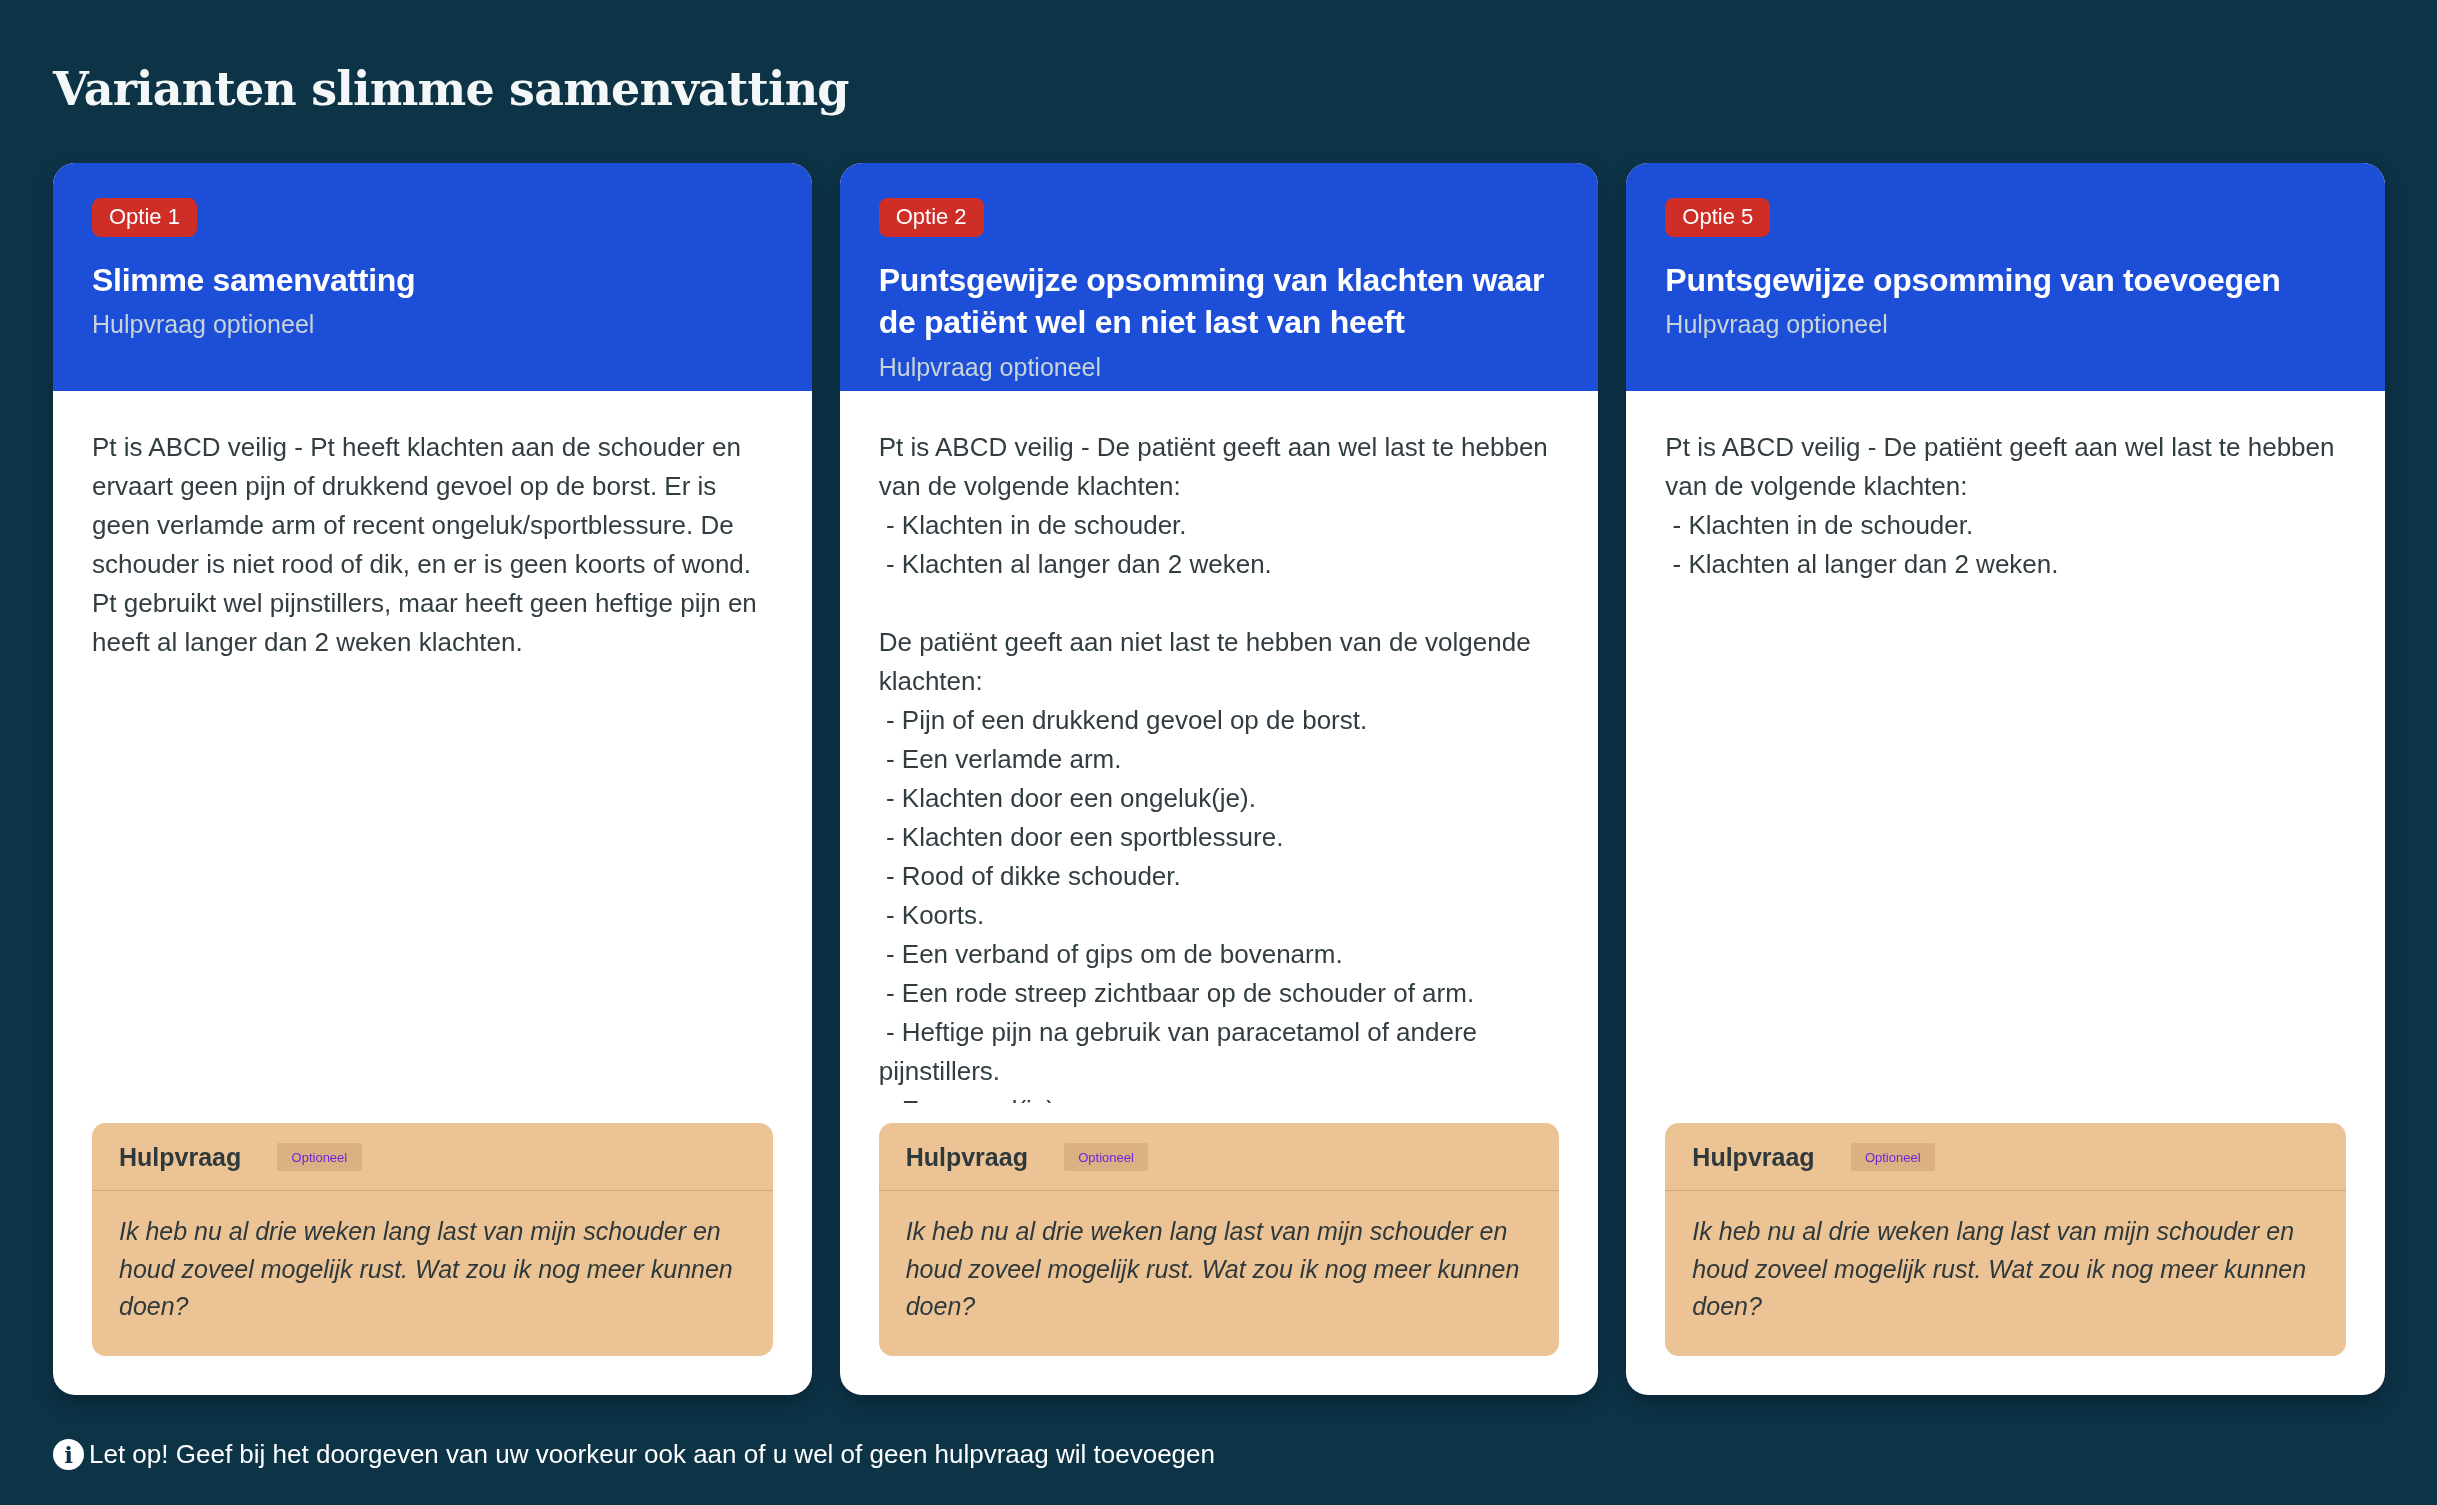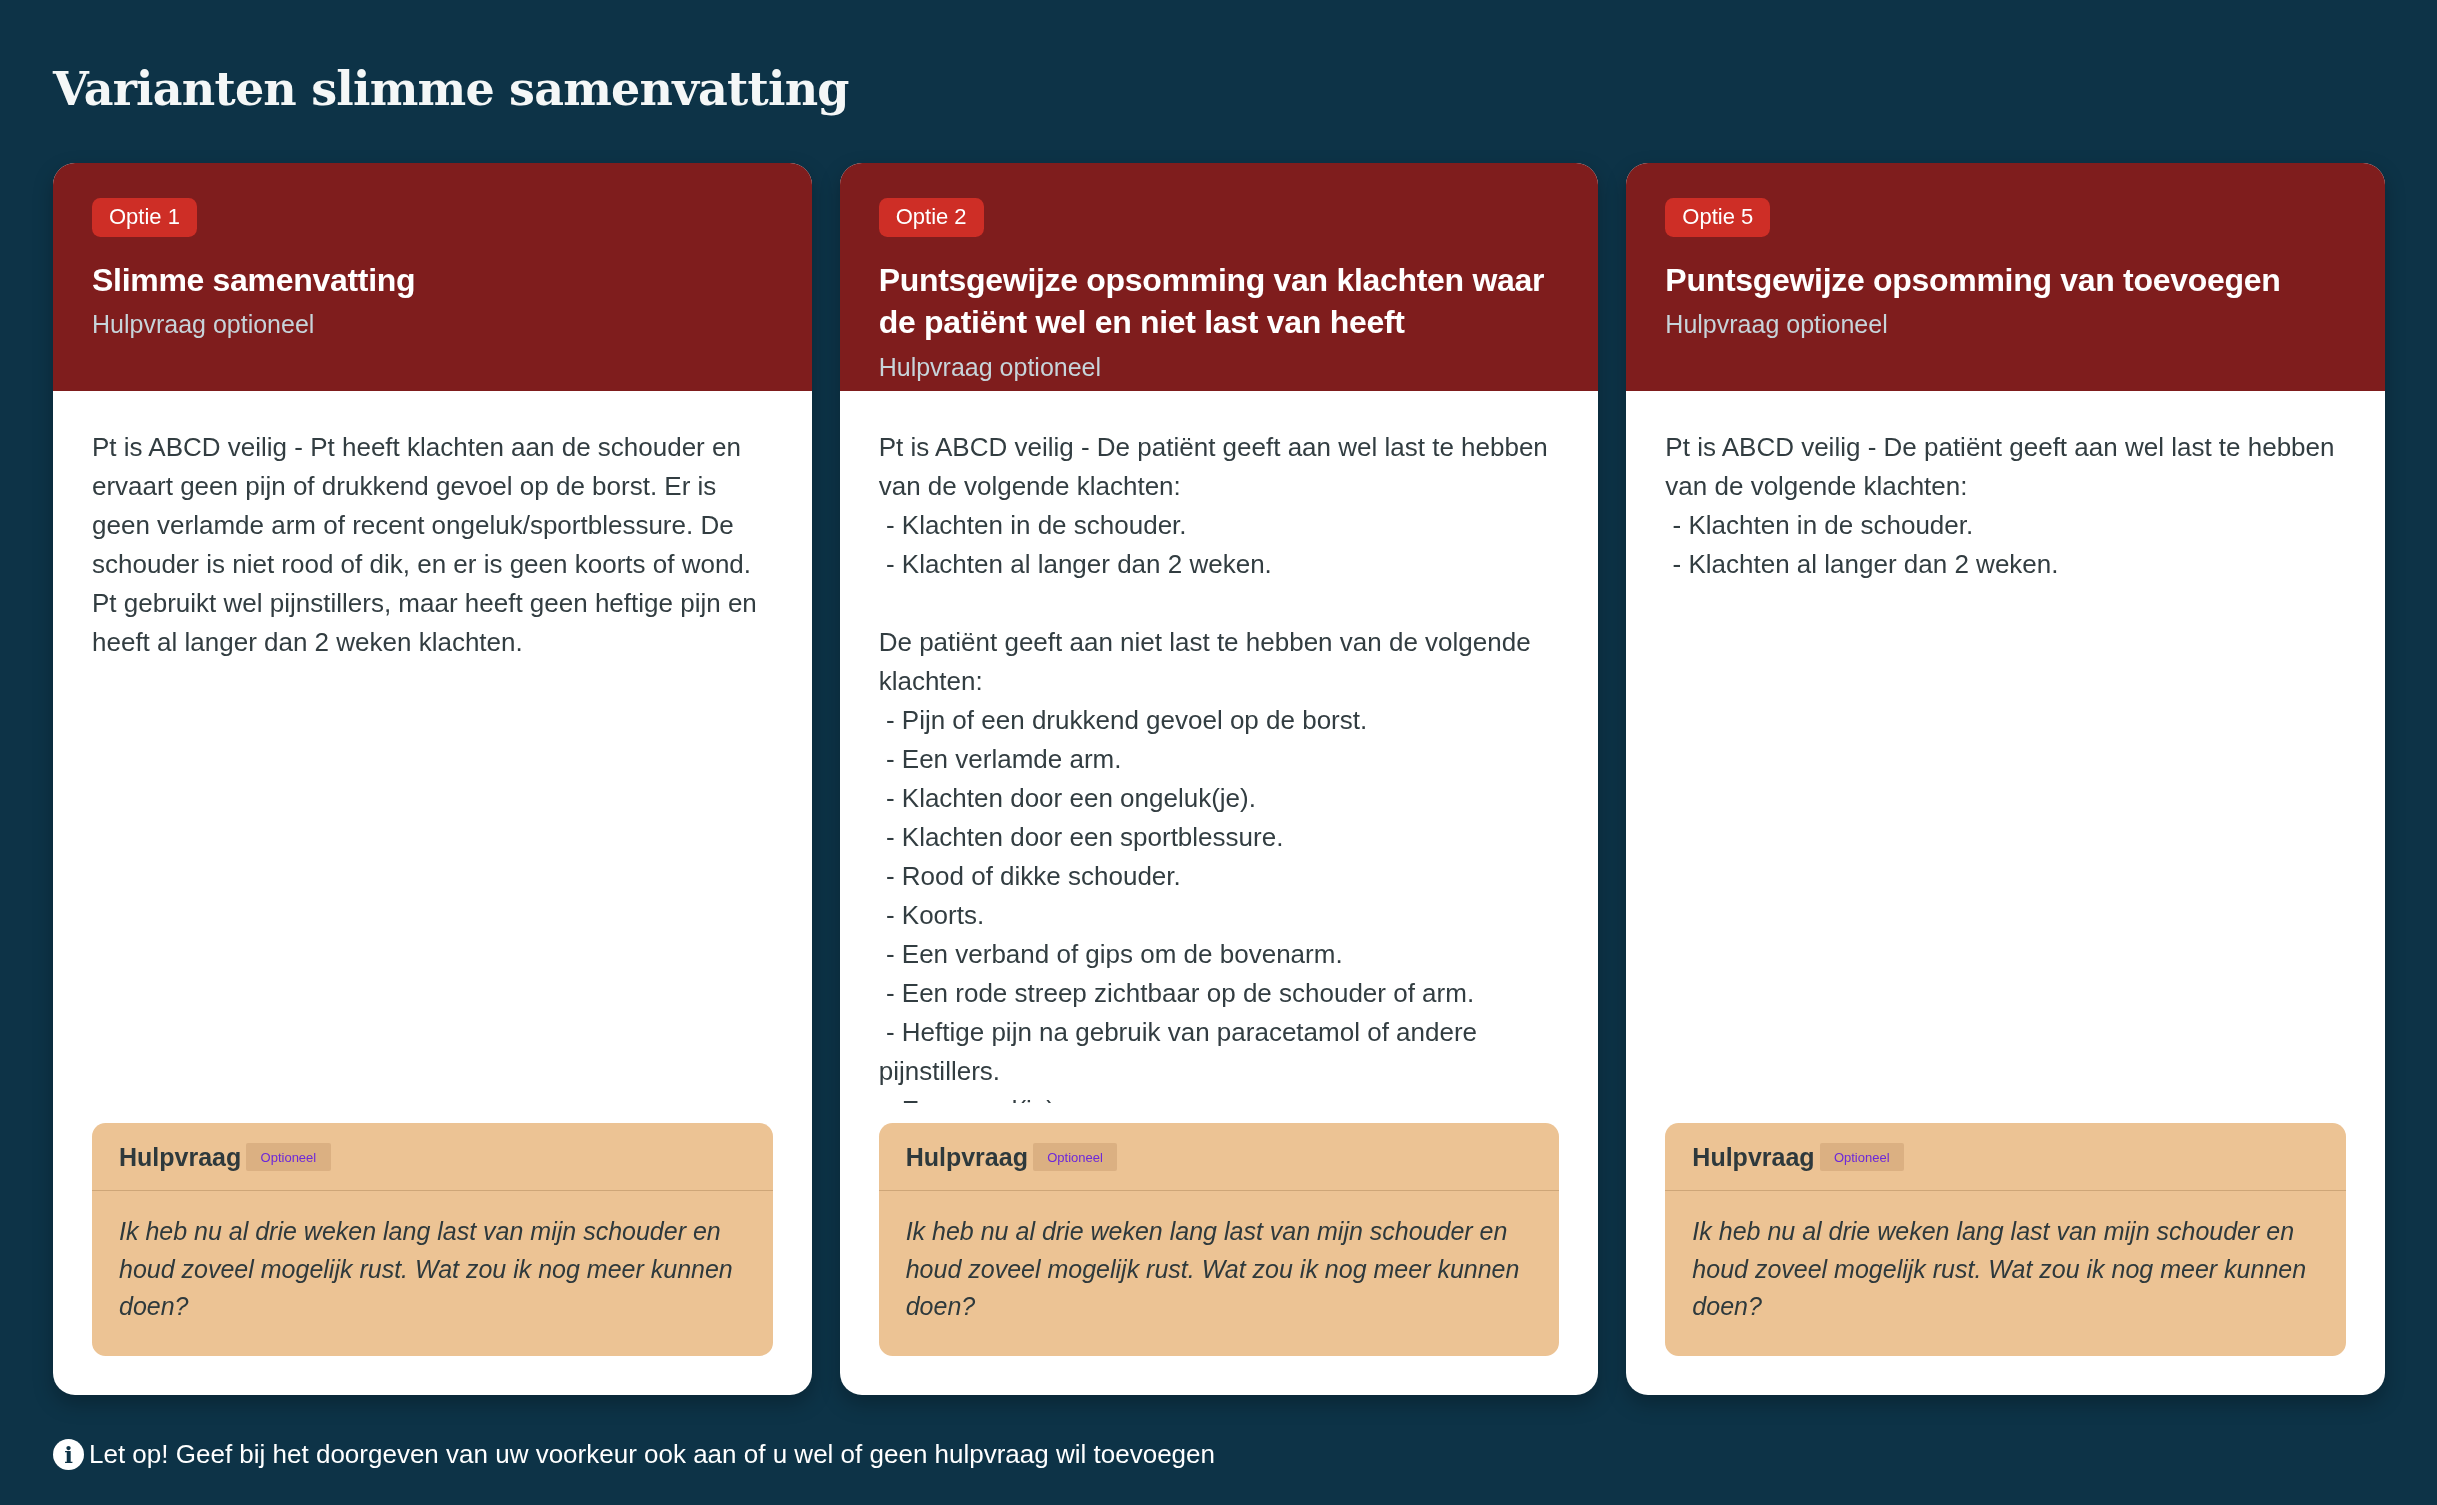--- a/index.html
+++ b/index.html
@@ -26,21 +26,21 @@
     background:#ffffff;
     border-radius:22px;
     overflow:hidden;
     display:flex;flex-direction:column;
     box-shadow:0 8.4px 20px rgba(0,0,0,0.25);
   }
   .card-header{
     flex:none;
     height:228px;box-sizing:border-box;
     padding:35px 39px;
-    background:#7f1d1d;
+    background:#1d4ed8;
   }
   .badge{
     display:inline-block;
     background:#ce2e26;color:#ffffff;
     font-size:22px;line-height:1;
     padding:8.4px 17px;
     border-radius:8.4px;
   }
   .card-title{
     margin:22px 0 0 0;
@@ -61,21 +61,21 @@
     white-space:pre-wrap;
     overflow:hidden;
   }
   .hulpvraag{
     flex:none;
     margin:20px 39px 39px 39px;
     background:#ecc394;
     border-radius:13.5px;
   }
   .hv-header{
-    display:flex;align-items:center;gap:5px;
+    display:flex;align-items:center;gap:36px;
     padding:20px 27px 18.5px 27px;
     border-bottom:1.7px solid rgba(101,66,21,0.22);
   }
   .hv-label{font-size:25px;font-weight:700;color:#2e393c;}
   .hv-badge{
     background:#dbb082;color:#6d28d9;
     font-size:13px;line-height:1;
     padding:7.6px 14.3px;border-radius:2px;
   }
   .hv-body{

